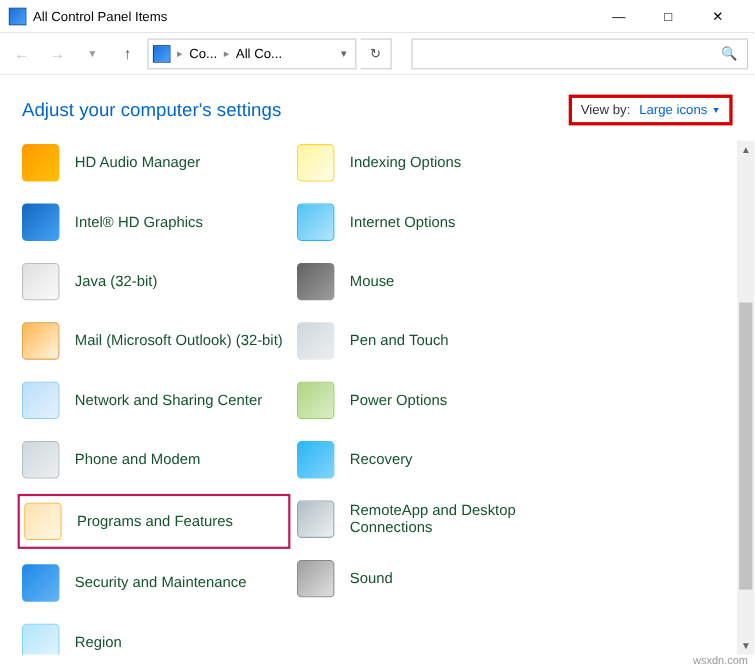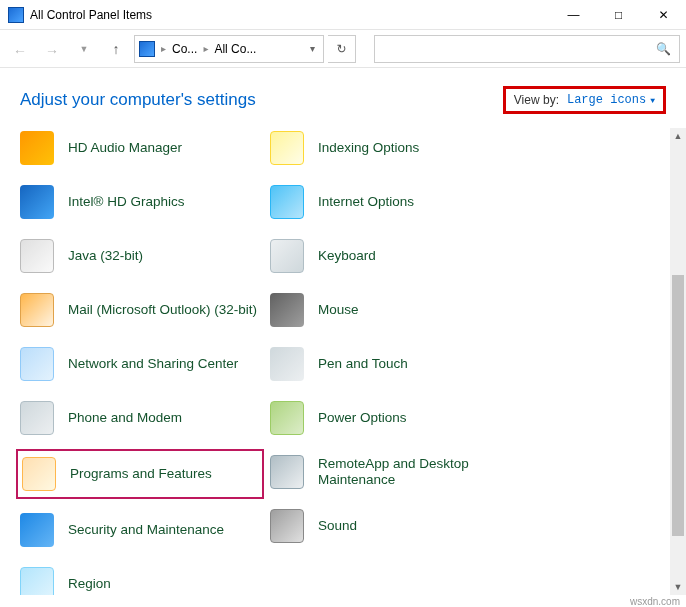--- a/index.html
+++ b/index.html
@@ -11,21 +11,21 @@
     color: #000;
     width: 686px;
     height: 607px;
     overflow: hidden;
     position: relative;
   }
   .titlebar {
     display: flex;
     align-items: center;
     height: 30px;
-    padding: 0 0 0 8px;
+    padding: 0 11px 0 8px;
     border-bottom: 1px solid #e5e5e5;
     justify-content: center;
   }
   .titlebar .icon {
     width: 16px; height: 16px;
     background: linear-gradient(135deg,#1b6dd6,#4aa3ff);
     border: 1px solid #0a4ba0;
     margin-right: 6px;
   }
   .titlebar .title { flex: 0 0 auto; }
@@ -92,21 +92,21 @@
     color: #0066cc;
     font-size: 17px;
   }
   .header .spacer { flex: 1; }
   .viewby-box {
     border: 3px solid #d40000;
     padding: 4px 8px;
     display: flex; align-items: center; gap: 8px;
   }
   .viewby-label { color: #333; }
-  .viewby-value { color: #0066cc; display: flex; align-items: center; gap: 4px; font-family: Liberation Mono, monospace;}
+  .viewby-value { color: #0066cc; display: flex; align-items: center; gap: 4px;}
   .viewby-value .tri { font-size: 8px; }
   .items-area {
     position: absolute;
     top: 128px;
     left: 0;
     right: 16px;
     bottom: 12px;
     overflow: hidden;
     padding-left: 20px;
   }
@@ -273,38 +273,38 @@
     <div class="col col2">
       <div class="item">
         <div class="ic ic-index"></div>
         <div class="label">Indexing Options</div>
       </div>
       <div class="item">
         <div class="ic ic-inet"></div>
         <div class="label">Internet Options</div>
       </div>
       <div class="item">
-        <div class="ic ic-kb"></div>
-        <div class="label">Keyboard</div>
-      </div>
-      <div class="item">
         <div class="ic ic-mouse"></div>
         <div class="label">Mouse</div>
       </div>
       <div class="item">
         <div class="ic ic-pen"></div>
         <div class="label">Pen and Touch</div>
       </div>
       <div class="item">
         <div class="ic ic-power"></div>
         <div class="label">Power Options</div>
       </div>
       <div class="item">
+        <div class="ic ic-rec"></div>
+        <div class="label">Recovery</div>
+      </div>
+      <div class="item">
         <div class="ic ic-remote"></div>
-        <div class="label">RemoteApp and Desktop Maintenance</div>
+        <div class="label">RemoteApp and Desktop Connections</div>
       </div>
       <div class="item">
         <div class="ic ic-sound"></div>
         <div class="label">Sound</div>
       </div>
 
     </div>
   </div>
 </div>
 

